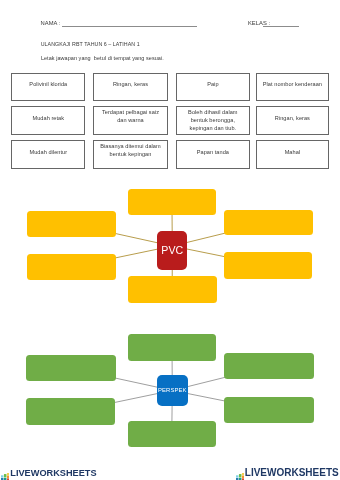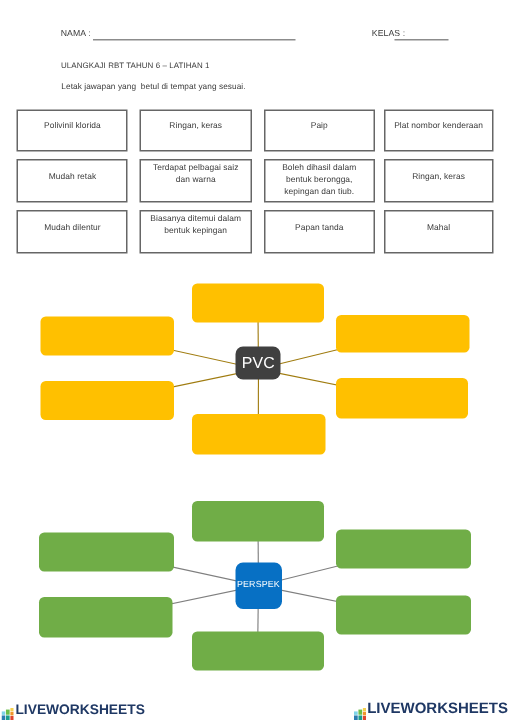--- a/index.html
+++ b/index.html
@@ -106,21 +106,21 @@
           <line x1="268.5" y1="222.5" x2="172.29999999999998" y2="246.05" stroke="#A07C10" stroke-width="0.75"></line>
           <line x1="268.3" y1="265.5" x2="172.29999999999998" y2="246.05" stroke="#A07C10" stroke-width="0.75"></line>
           <line x1="172.2" y1="289.5" x2="172.29999999999998" y2="246.05" stroke="#A07C10" stroke-width="0.75"></line>
         </svg>
         <div class="mnode" style="left: 127.5px; top: 188.7px; width: 88.9px; height: 26.8px; background: rgb(255, 192, 0);"></div>
         <div class="mnode" style="left: 26.8px; top: 210.6px; width: 89.1px; height: 26.4px; background: rgb(255, 192, 0);"></div>
         <div class="mnode" style="left: 26.8px; top: 254px; width: 88.8px; height: 26.2px; background: rgb(255, 192, 0);"></div>
         <div class="mnode" style="left: 224.4px; top: 209.8px; width: 88.2px; height: 25.4px; background: rgb(255, 192, 0);"></div>
         <div class="mnode" style="left: 224.2px; top: 252.2px; width: 88.2px; height: 26.6px; background: rgb(255, 192, 0);"></div>
         <div class="mnode" style="left: 127.6px; top: 276.2px; width: 89.2px; height: 26.6px; background: rgb(255, 192, 0);"></div>
-        <div class="center" style="left: 157.1px; top: 230.8px; width: 30.4px; height: 22px; background: #404040;">
+        <div class="center" style="left: 157.1px; top: 230.8px; width: 30.4px; height: 39px; background: #b91c1c;">
           <span style="font-size: 10.6px;">PVC</span>
         </div>
       </div>
       <div>
         <svg class="links" width="340" height="480">
           <line x1="172" y1="347.4" x2="172.3" y2="390.45" stroke="#7F7F7F" stroke-width="0.75"></line>
           <line x1="70.7" y1="368.40000000000003" x2="172.3" y2="390.45" stroke="#7F7F7F" stroke-width="0.75"></line>
           <line x1="70.6" y1="411.65" x2="172.3" y2="390.45" stroke="#7F7F7F" stroke-width="0.75"></line>
           <line x1="268.75" y1="366.45" x2="172.3" y2="390.45" stroke="#7F7F7F" stroke-width="0.75"></line>
           <line x1="268.75" y1="409.8" x2="172.3" y2="390.45" stroke="#7F7F7F" stroke-width="0.75"></line>

